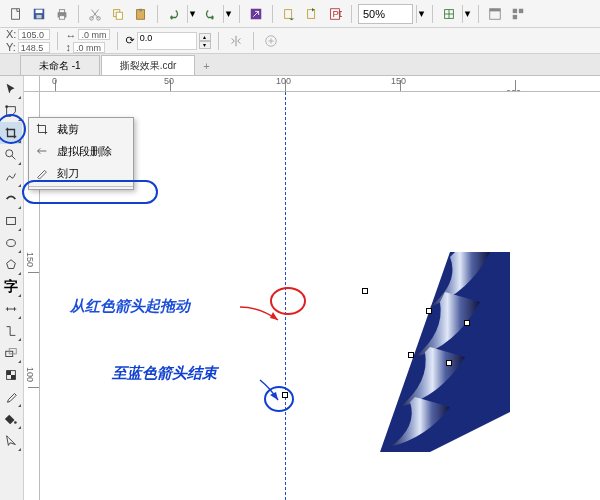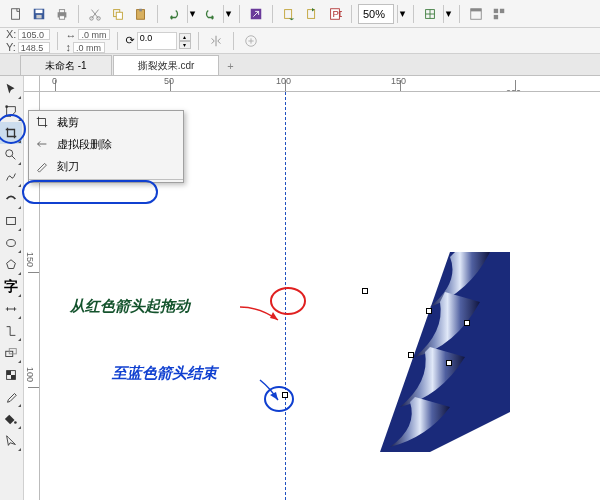--- a/index.html
+++ b/index.html
@@ -1,58 +1,58 @@
 <!DOCTYPE html>
 <html><head>
 <meta charset="utf-8">
 <style>
 *{box-sizing:border-box;margin:0;padding:0;font-family:"Microsoft YaHei",Arial,sans-serif;font-size:11px}
 body{width:600px;height:500px;background:#f0f0f0;overflow:hidden;position:relative}
 .toolbar{height:28px;background:#f5f5f5;border-bottom:1px solid #d0d0d0;display:flex;align-items:center;padding:0 6px;gap:3px}
 .tbtn{width:20px;height:20px;display:flex;align-items:center;justify-content:center;cursor:pointer;border-radius:2px}
 .tbtn svg{width:14px;height:14px}
 .sep{width:1px;height:18px;background:#c8c8c8;margin:0 3px}
-.zoom-box{width:36px;height:20px;border:1px solid #c0c0c0;background:#fff;display:flex;align-items:center;padding:0 4px}
+.zoom-box{width:55px;height:20px;border:1px solid #c0c0c0;background:#fff;display:flex;align-items:center;padding:0 4px}
 .dd{width:10px;height:18px;border-left:1px solid #c8c8c8;display:flex;align-items:center;justify-content:center}
 .propbar{height:26px;background:#f5f5f5;border-bottom:1px solid #d0d0d0;display:flex;align-items:center;padding:0 6px;gap:4px}
 .coord{display:flex;flex-direction:column;gap:1px}
 .coord-row{display:flex;align-items:center;gap:2px;font-size:10px;color:#555}
 .coord-val{width:32px;height:11px;background:#fff;border:1px solid #d0d0d0;padding:0 2px;font-size:9px}
 .tabs{height:22px;background:#e8e8e8;border-bottom:1px solid #c0c0c0;display:flex;align-items:flex-end;padding-left:20px}
-.tab{height:20px;padding:0 24px;display:flex;align-items:center;border:1px solid #c0c0c0;border-bottom:none;background:#ebebeb;margin-right:1px;font-size:10px;cursor:pointer}
+.tab{height:20px;padding:0 18px;display:flex;align-items:center;border:1px solid #c0c0c0;border-bottom:none;background:#ebebeb;margin-right:1px;font-size:10px;cursor:pointer}
 .tab.active{background:#fff;color:#333}
 .tab-add{width:20px;height:18px;display:flex;align-items:center;justify-content:center;color:#888;cursor:pointer}
 .workspace{position:absolute;top:76px;left:0;right:0;bottom:0;display:flex}
 .toolbox{width:24px;background:#f0f0f0;border-right:1px solid #d0d0d0;display:flex;flex-direction:column;padding-top:2px}
 .tool{width:22px;height:22px;display:flex;align-items:center;justify-content:center;cursor:pointer;position:relative}
 .tool.sel{background:#cde}
 .tool svg{width:14px;height:14px}
 .corner-tri{position:absolute;bottom:1px;right:1px;width:0;height:0;border-left:3px solid transparent;border-bottom:3px solid #555}
 .ruler-area{flex:1;position:relative;background:#f5f5f5}
 .ruler-h{position:absolute;top:0;left:16px;right:0;height:16px;background:#fff;border-bottom:1px solid #bbb;overflow:hidden}
 .ruler-v{position:absolute;top:16px;left:0;bottom:0;width:16px;background:#fff;border-right:1px solid #bbb;overflow:hidden}
 .ruler-corner{position:absolute;top:0;left:0;width:16px;height:16px;background:#fff;border-right:1px solid #bbb;border-bottom:1px solid #bbb}
 .canvas{position:absolute;top:16px;left:16px;right:0;bottom:0;background:#fff;overflow:hidden}
 .tick{position:absolute;background:#888}
 .tick-h{top:10px;width:1px;height:6px}
 .tick-h.major{top:4px;height:12px}
 .tick-v{left:10px;height:1px;width:6px}
 .tick-v.major{left:4px;width:12px}
 .tick-label{position:absolute;font-size:9px;color:#666}
 .guide-v{position:absolute;top:0;bottom:0;width:0;border-left:1px dashed #2050c0}
-.flyout{position:absolute;top:34px;left:4px;width:156px;background:#f4f4f4;border:1px solid #a0a0a0;box-shadow:2px 2px 5px rgba(0,0,0,0.25);z-index:50}
+.flyout{position:absolute;top:41px;left:4px;width:106px;background:#f4f4f4;border:1px solid #a0a0a0;box-shadow:2px 2px 5px rgba(0,0,0,0.25);z-index:50}
 .fly-item{height:22px;display:flex;align-items:center;padding:0 6px 0 28px;position:relative;cursor:pointer;font-size:11px}
 .fly-item.hl{background:#c8c8d0}
 .fly-icon{position:absolute;left:5px;width:16px;height:16px;display:flex;align-items:center;justify-content:center}
 .fly-key{position:absolute;right:8px;color:#888;font-size:10px}
 .circle-blue{position:absolute;width:30px;height:30px;border:2px solid #1040d0;border-radius:50%;z-index:60;pointer-events:none}
 .circle-red{position:absolute;width:36px;height:28px;border:2px solid #e02020;border-radius:50%;z-index:40;pointer-events:none}
 .circle-blue2{position:absolute;width:30px;height:26px;border:2px solid #1040d0;border-radius:50%;z-index:40;pointer-events:none}
 .anno{position:absolute;font-size:15px;font-weight:bold;font-style:italic;z-index:45}
-.anno.red{color:#14532d}
+.anno.red{color:#1d4ed8}
 .anno.blue{color:#1040d0}
 .drill{position:absolute;right:90px;top:160px;width:150px;height:200px}
 .handle{position:absolute;width:6px;height:6px;background:#fff;border:1px solid #000}
 .spin{display:flex;flex-direction:column;width:12px}
 .spin div{height:8px;border:1px solid #c0c0c0;background:#f0f0f0;font-size:6px;text-align:center;line-height:6px}
 </style>
 </head>
 <body>
 
 <div class="toolbar">
@@ -182,21 +182,21 @@
         <div class="coord-val">.0 mm</div>
       </div>
     <div class="coord-row">
         <span>↕</span>
         <div class="coord-val">.0 mm</div>
       </div>
   </div>
   <div class="sep"></div>
   <div style="display:flex;align-items:center;gap:2px">
     <span>⟳</span>
-    <div class="coord-val" style="width:40px;height:18px">0.0</div>
+    <div class="coord-val" style="width:60px;height:18px">0.0</div>
     <div class="spin">
         <div>▴</div>
         <div>▾</div>
       </div>
   </div>
   <div class="sep"></div>
   <div class="tbtn">
       <svg viewBox="0 0 16 16">
         <path d="M8 2v12M3 5l3 3-3 3M13 5l-3 3 3 3" fill="none" stroke="#888"></path>
       </svg>

